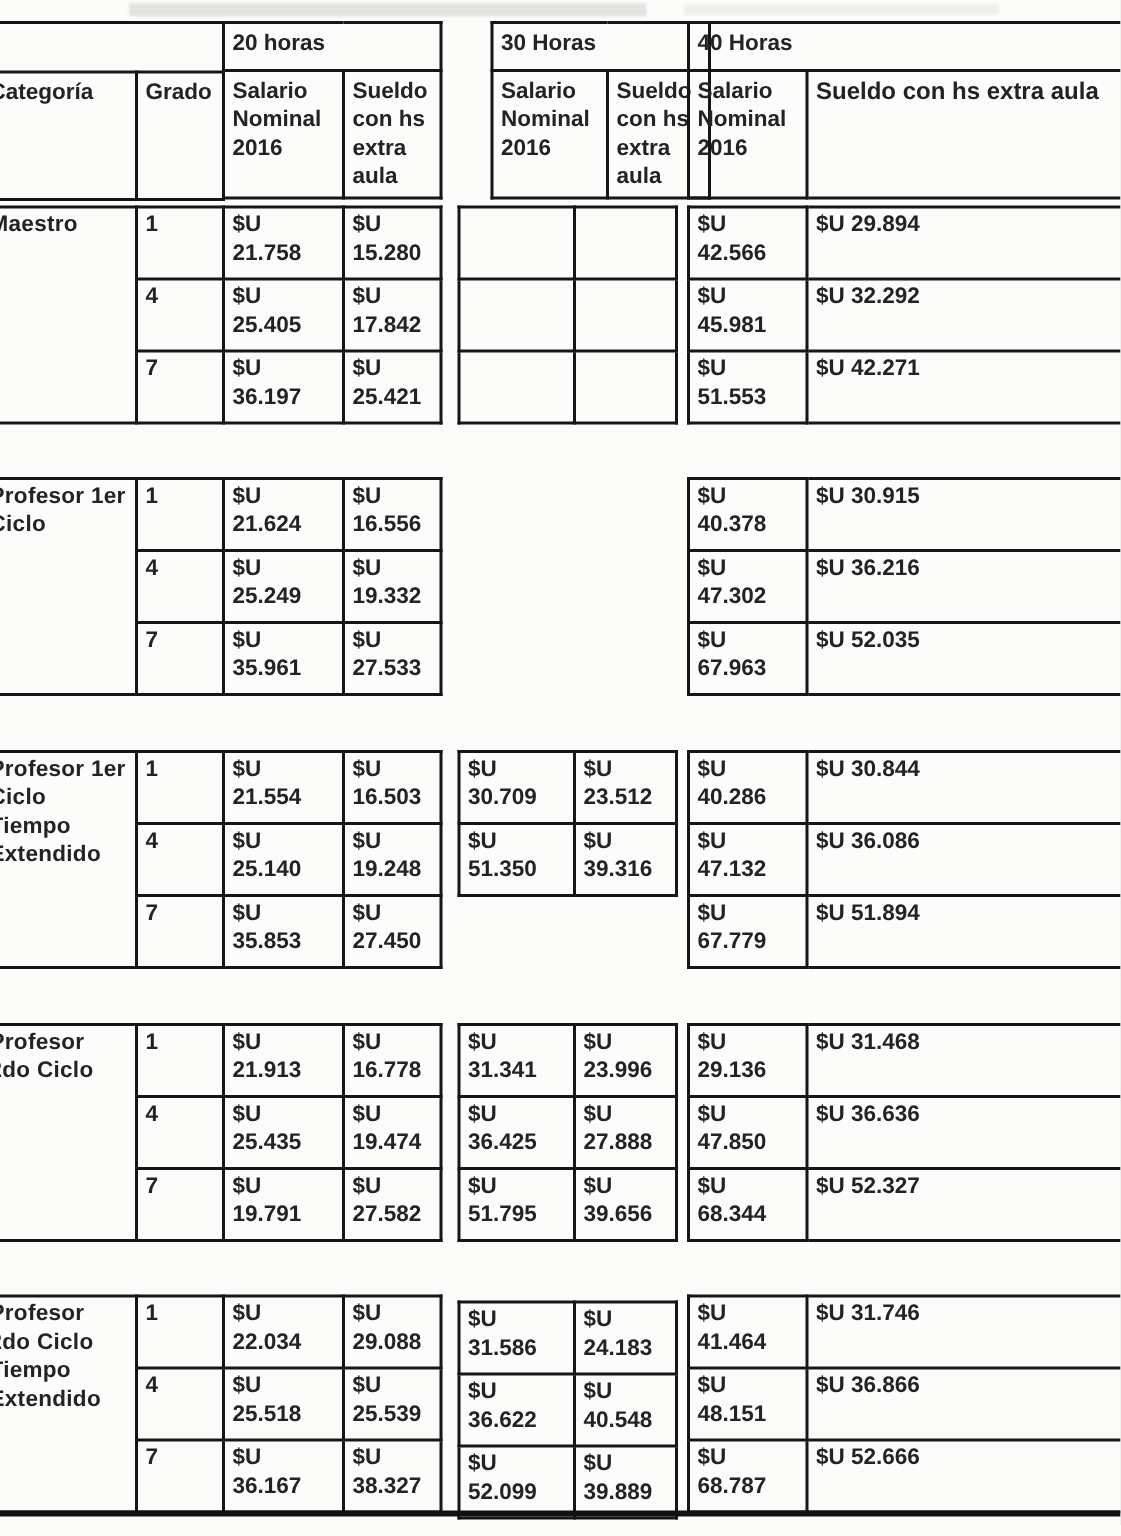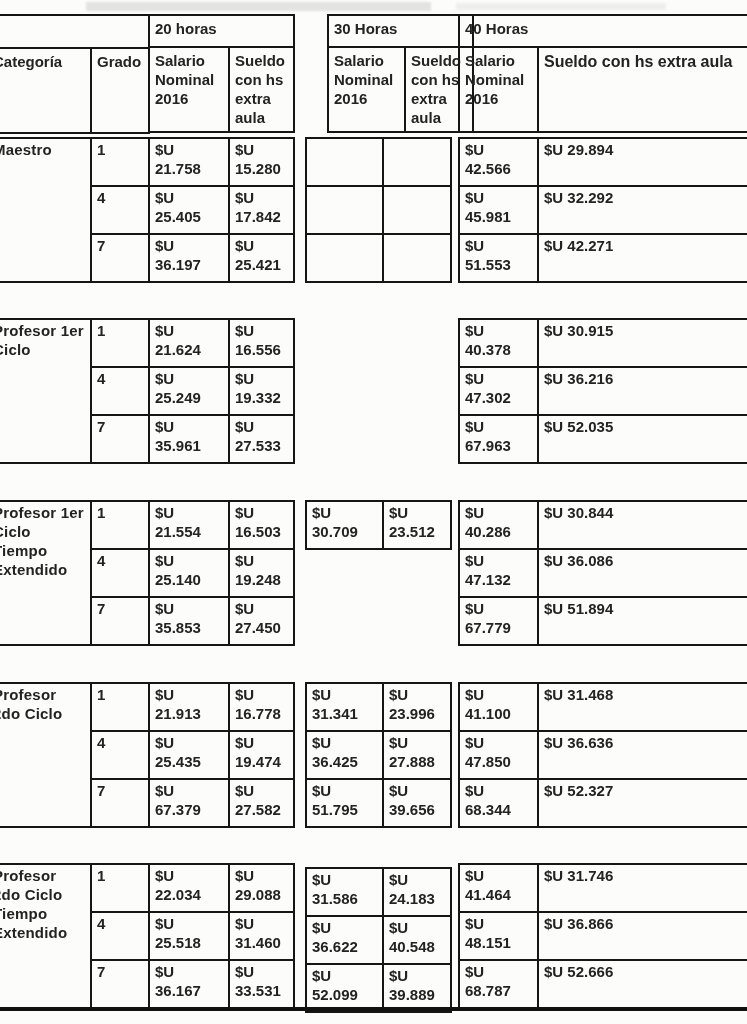--- a/index.html
+++ b/index.html
@@ -279,20 +279,24 @@
     <table class="tbl" style="left:319px; top:0;">
       <colgroup>
               <col style="width:77px">
               <col style="width:68px">
             </colgroup>
       <tbody>
               <tr>
         <td>$U 30.709</td>
         <td>$U 23.512</td>
       </tr>
+      <tr>
+        <td>$U 51.350</td>
+        <td>$U 39.316</td>
+      </tr>
     </tbody>
           </table>
 
     <table class="tbl" style="left:472px; top:0;">
       <colgroup>
               <col style="width:79px">
               <col style="width:245px">
             </colgroup>
       <tbody>
               <tr>
@@ -327,21 +331,21 @@
         <td>$U 21.913</td>
         <td>$U 16.778</td>
       </tr>
       <tr>
         <td>4</td>
         <td>$U 25.435</td>
         <td>$U 19.474</td>
       </tr>
       <tr>
         <td>7</td>
-        <td>$U 67.379</td>
+        <td>$U 19.791</td>
         <td>$U 27.582</td>
       </tr>
     </tbody>
           </table>
 
     <table class="tbl" style="left:319px; top:0;">
       <colgroup>
               <col style="width:77px">
               <col style="width:68px">
             </colgroup>
@@ -361,21 +365,21 @@
     </tbody>
           </table>
 
     <table class="tbl" style="left:472px; top:0;">
       <colgroup>
               <col style="width:79px">
               <col style="width:245px">
             </colgroup>
       <tbody>
               <tr>
-        <td>$U 41.100</td>
+        <td>$U 29.136</td>
         <td class="wide">$U 31.468</td>
       </tr>
       <tr>
         <td>$U 47.850</td>
         <td class="wide">$U 36.636</td>
       </tr>
       <tr>
         <td>$U 68.344</td>
         <td class="wide">$U 52.327</td>
       </tr>
@@ -395,26 +399,26 @@
       <tbody>
               <tr>
         <td class="cat" rowspan="3">Profesor 2do Ciclo Tiempo Extendido</td>
         <td>1</td>
         <td>$U 22.034</td>
         <td>$U 29.088</td>
       </tr>
       <tr>
         <td>4</td>
         <td>$U 25.518</td>
-        <td>$U 31.460</td>
+        <td>$U 25.539</td>
       </tr>
       <tr>
         <td>7</td>
         <td>$U 36.167</td>
-        <td>$U 33.531</td>
+        <td>$U 38.327</td>
       </tr>
     </tbody>
           </table>
 
     <table class="tbl" style="left:319px; top:4px;">
       <colgroup>
               <col style="width:77px">
               <col style="width:68px">
             </colgroup>
       <tbody>

